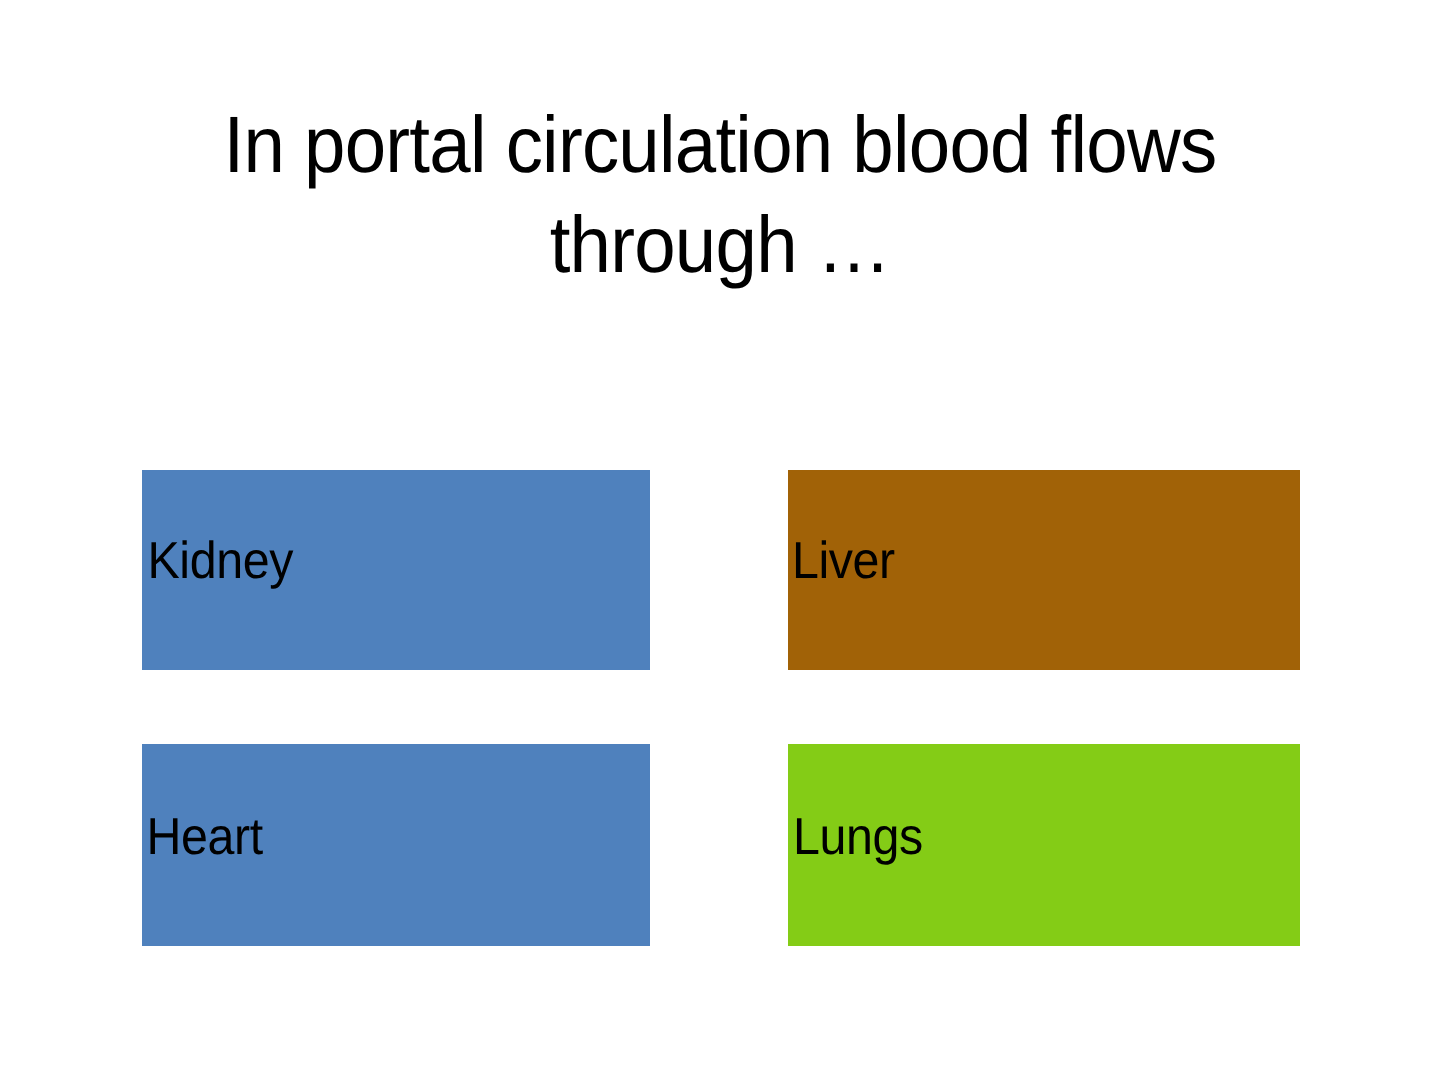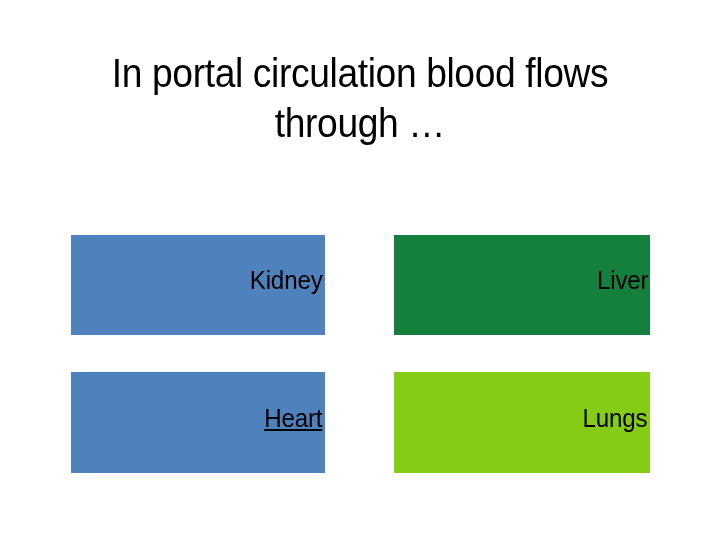--- a/index.html
+++ b/index.html
@@ -45,21 +45,21 @@
     top: 0;
     width: 720px;
     height: 540px;
   }
   .answer-box {
     position: absolute;
     background: #4F81BD;
     box-sizing: border-box;
     display: flex;
     align-items: center;
-    justify-content: flex-end;
+    justify-content: flex-start;
     cursor: pointer;
   }
   .answer-box .answer-label {
     color: #000000;
     font-family: "Liberation Sans", sans-serif;
     font-size: 26px;
     line-height: 30px;
     font-weight: 400;
     letter-spacing: -0.2px;
     transform: scaleX(0.93) translateY(-5px);
@@ -79,25 +79,25 @@
 <div id="slide" style="background: rgb(255, 255, 255);">
 
   <div id="question-title" style="color: rgb(0, 0, 0);">In portal circulation blood flows through …</div>
 
   <div id="answer-grid">
 
     <div class="answer-box" id="answer-box-0" style="background: rgb(79, 129, 189);">
       <span class="answer-label" style="color: rgb(0, 0, 0);">Kidney</span>
     </div>
 
-    <div class="answer-box" id="answer-box-1" style="background: #15803d;">
+    <div class="answer-box" id="answer-box-1" style="background: #a16207;">
       <span class="answer-label" style="color: rgb(0, 0, 0);">Liver</span>
     </div>
 
-    <div class="answer-box" id="answer-box-2" style="background: rgb(79, 129, 189); text-decoration: underline;">
+    <div class="answer-box" id="answer-box-2" style="background: rgb(79, 129, 189);">
       <span class="answer-label" style="color: rgb(0, 0, 0);">Heart</span>
     </div>
 
     <div class="answer-box" id="answer-box-3" style="background: #84cc16;">
       <span class="answer-label" style="color: rgb(0, 0, 0);">Lungs</span>
     </div>
 
   </div>
 </div>
 

